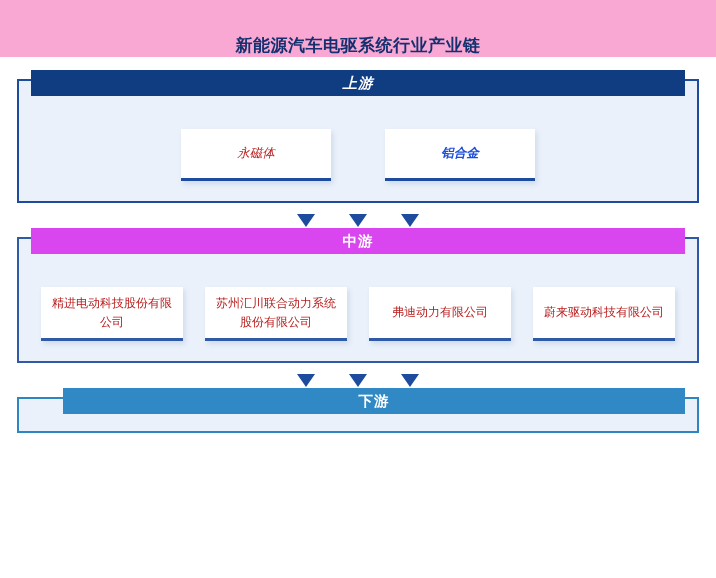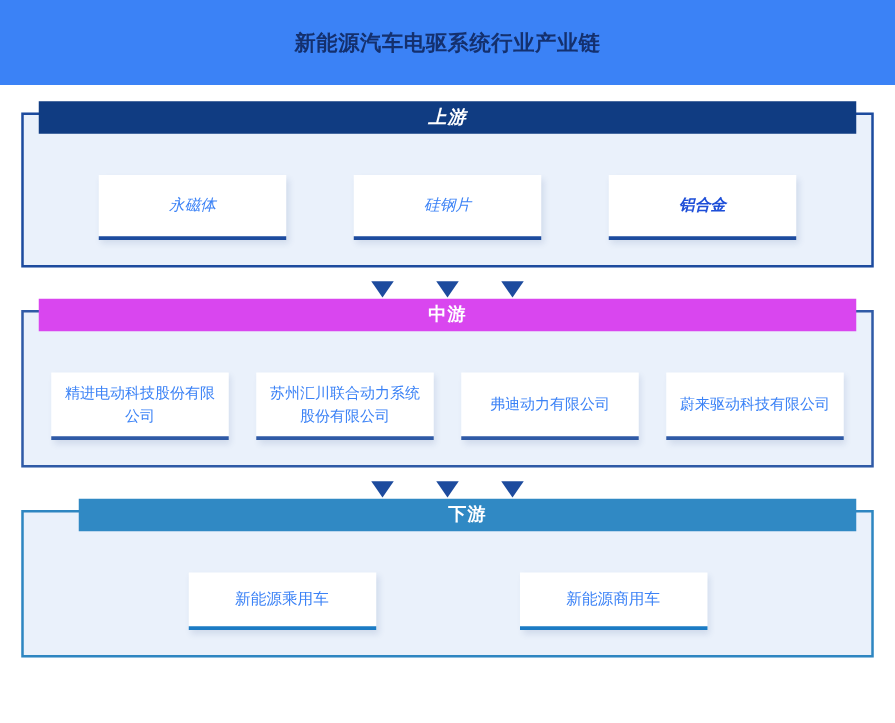--- a/index.html
+++ b/index.html
@@ -10,24 +10,24 @@
     width: 716px;
     height: 578px;
     background: #ffffff;
     font-family: "Liberation Sans", "DejaVu Sans", sans-serif;
     overflow: hidden;
   }
 
   
   .title-banner {
     width: 716px;
-    height: 68px;
-    background: #3b82f6;
+    height: 57px;
+    background: #f9a8d4;
     display: flex;
-    align-items: center;
+    align-items: flex-end;
     justify-content: center;
     box-sizing: border-box;
   }
   .title-text {
     font-size: 17px;
     font-weight: bold;
     color: #14306e;
     letter-spacing: 0.5px;
   }
 
@@ -83,21 +83,21 @@
 
   .card {
     background: #ffffff;
     box-sizing: border-box;
     display: flex;
     align-items: center;
     justify-content: center;
     text-align: center;
     font-size: 12.5px;
     line-height: 1.55;
-    color: #3b82f6;
+    color: #b91c1c;
     box-shadow: 2px 3px 5px rgba(40, 70, 130, 0.13);
     padding: 6px 8px;
   }
   .row-up .card   { width: 150px; height: 52px; border-bottom: 3px solid #1d4b9e; }
   .row-mid .card  { width: 142px; height: 54px; border-bottom: 3px solid #2f5aa6; font-size: 12px; }
   .row-down .card { width: 150px; height: 46px; border-bottom: 3px solid #1b7bc4; }
 
   .card.accent { color: #1d4ed8; font-weight: bold; }
 
   
@@ -121,21 +121,20 @@
 
 <div class="title-banner">
   <div class="title-text">新能源汽车电驱系统行业产业链</div>
 </div>
 
 <div class="section up" style="margin-top:22px;font-style:italic;">
   <div class="section-body">
     <div class="section-header">上游</div>
     <div class="card-row row-up">
       <div class="card">永磁体</div>
-      <div class="card">硅钢片</div>
       <div class="card accent">铝合金</div>
     </div>
   </div>
 </div>
 
 <div class="arrows">
   <div class="arrow"></div>
   <div class="arrow"></div>
   <div class="arrow"></div>
 </div>
@@ -154,18 +153,14 @@
 
 <div class="arrows">
   <div class="arrow"></div>
   <div class="arrow"></div>
   <div class="arrow"></div>
 </div>
 
 <div class="section down">
   <div class="section-body">
     <div class="section-header">下游</div>
-    <div class="card-row row-down">
-      <div class="card">新能源乘用车</div>
-      <div class="card">新能源商用车</div>
-    </div>
   </div>
 </div>
 
 </body></html>

